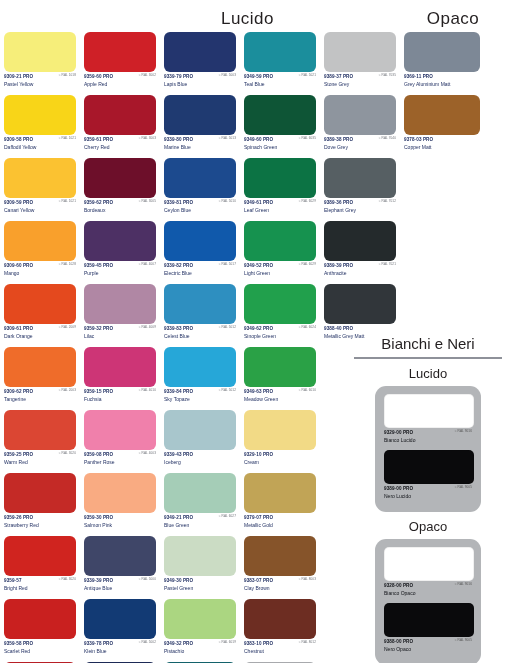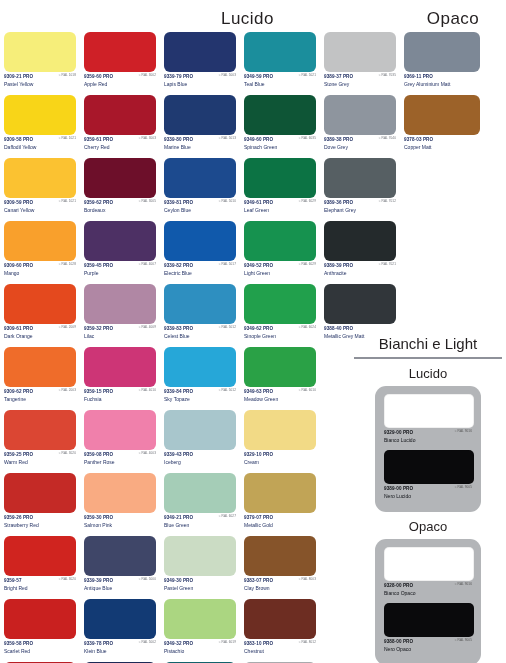--- a/index.html
+++ b/index.html
@@ -510,21 +510,21 @@
       <div class="opaco-cell">
         <div class="chip" style="background: rgb(156, 98, 41);"></div>
         <div class="meta">
           <div class="code">9378-03 PRO</div>
           <div class="name">Copper Matt</div>
         </div>
       </div>
     </div>
 
   <div class="bn">
-    <div class="bn-title">Bianchi e Light</div>
+    <div class="bn-title">Bianchi e Neri</div>
     <div class="bn-rule"></div>
 
     <div class="bn-sub">Lucido</div>
     <div class="card" id="bn-card-lucido">
         <div>
           <div class="chip" style="background: rgb(255, 255, 255);"></div>
           <div class="meta">
             <div class="code">9329-00 PRO</div>
             <div class="ral">≈ RAL 9016</div>
             <div class="name">Bianco Lucido</div>

